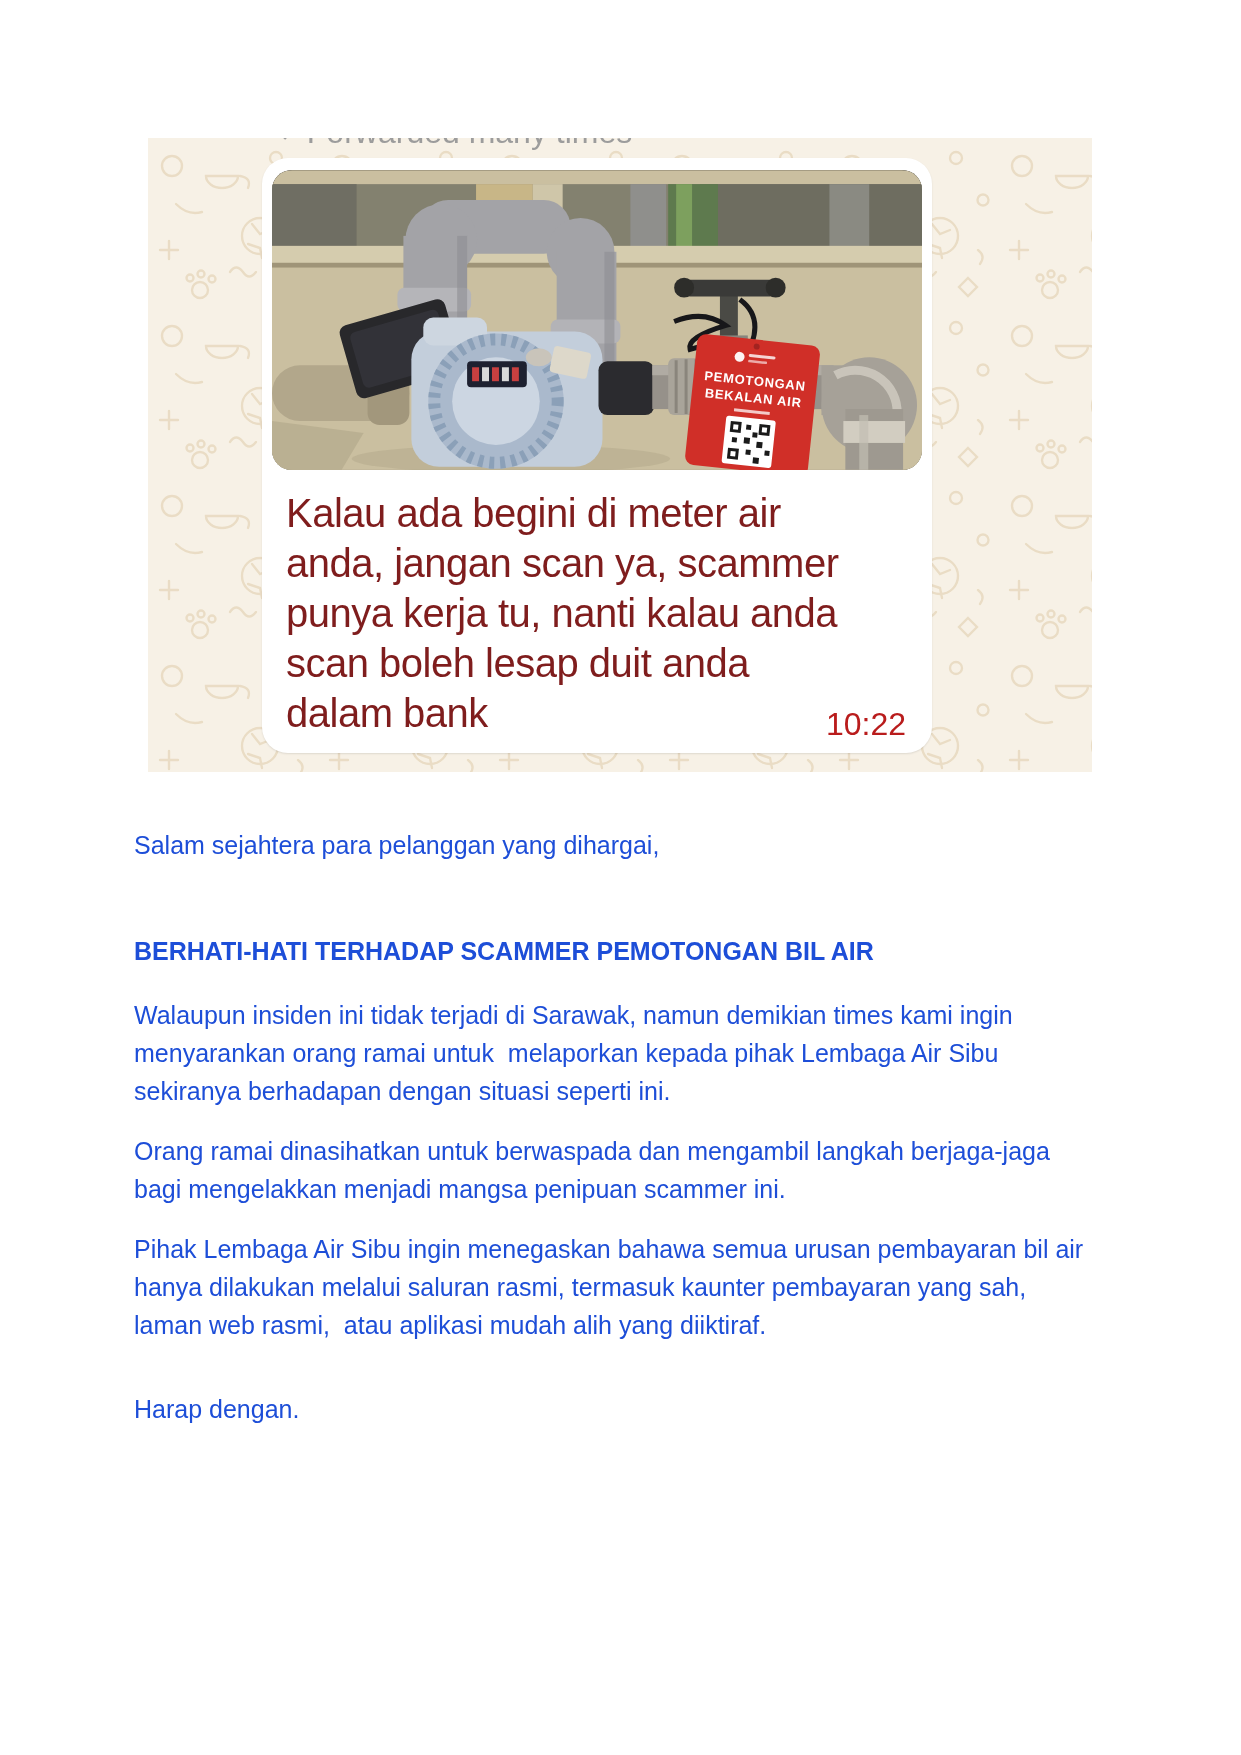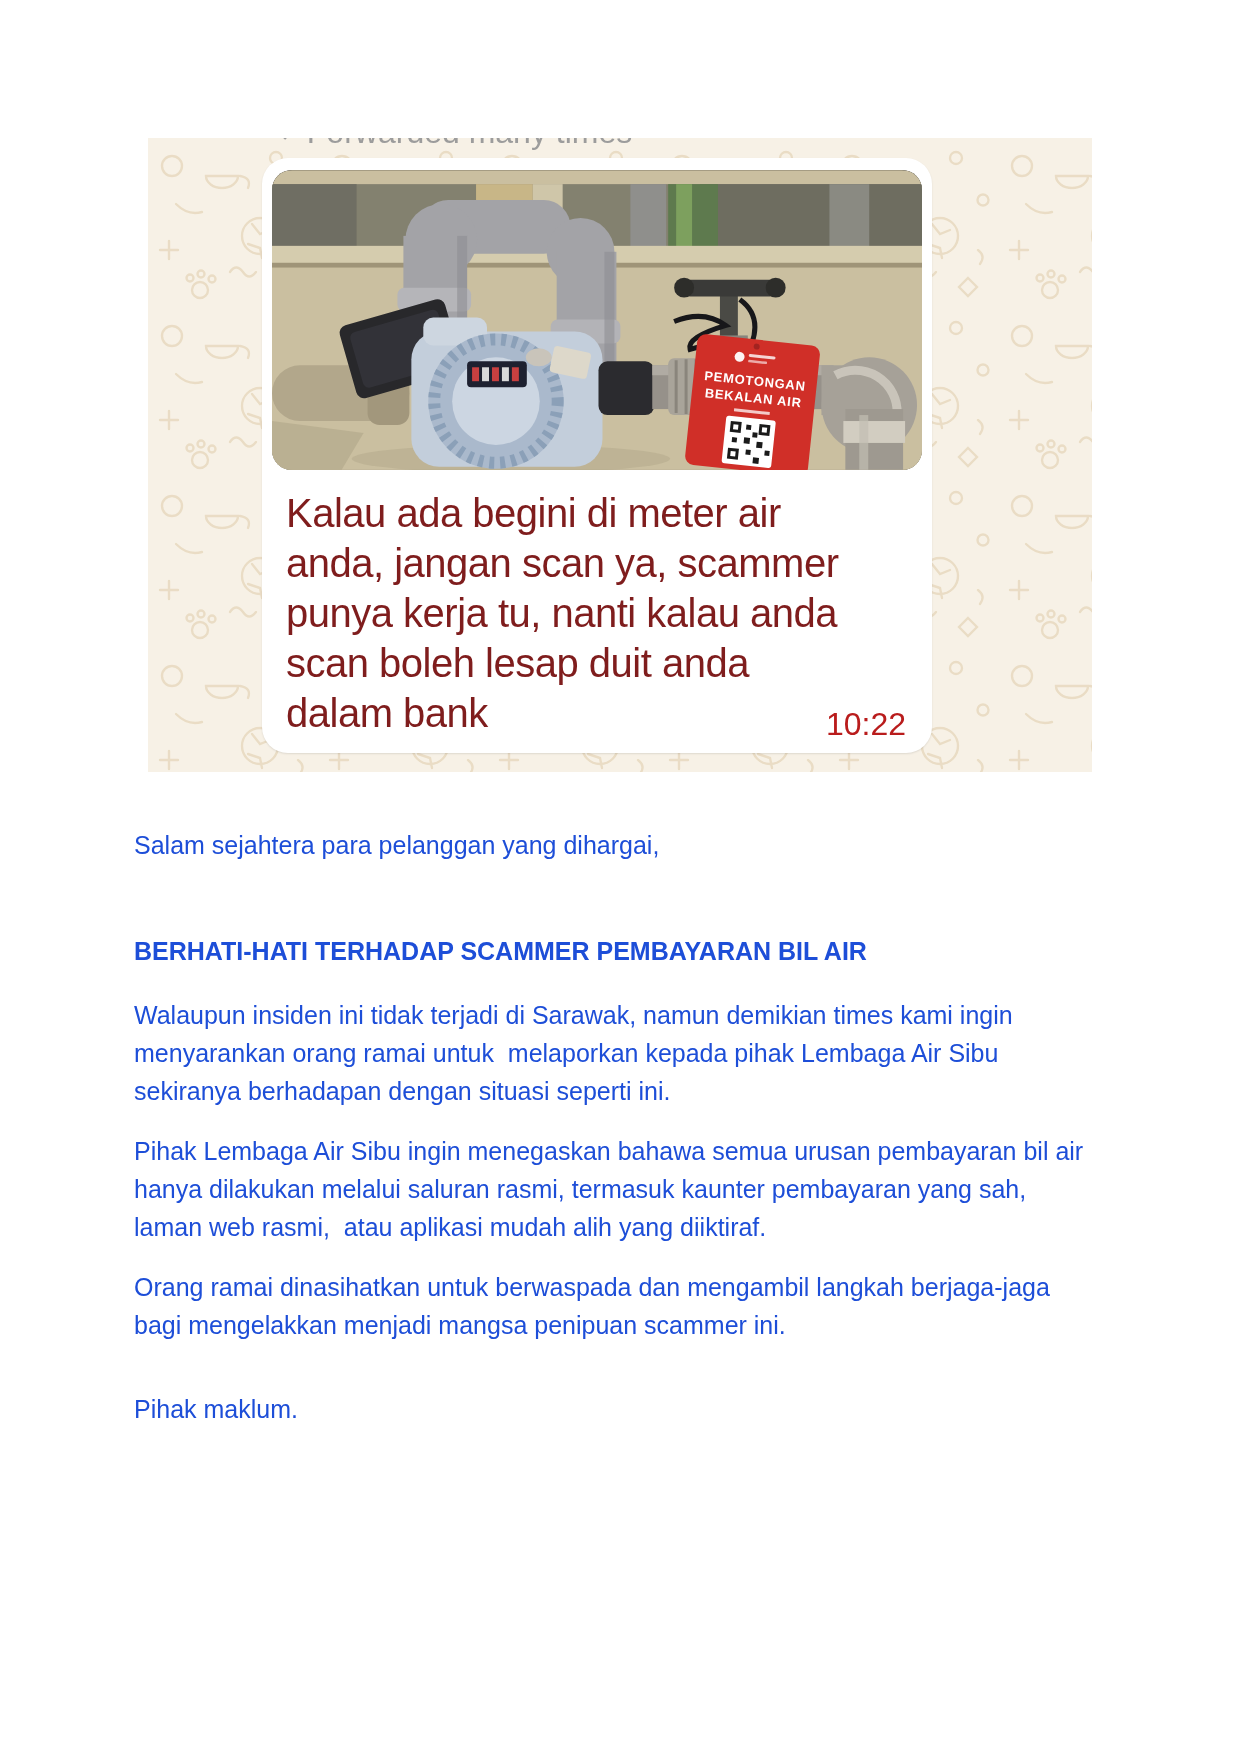--- a/index.html
+++ b/index.html
@@ -264,25 +264,25 @@
 anda, jangan scan ya, scammer
 punya kerja tu, nanti kalau anda
 scan boleh lesap duit anda
 dalam bank</div>
       <div class="msg-time">10:22</div>
     </div>
   </section>
 
   <section class="letter">
     <p class="salutation">Salam sejahtera para pelanggan yang dihargai,</p>
-    <h2>BERHATI-HATI TERHADAP SCAMMER PEMBAYARAN BIL AIR</h2>
+    <h2>BERHATI-HATI TERHADAP SCAMMER PEMOTONGAN BIL AIR</h2>
     <p>Walaupun insiden ini tidak terjadi di Sarawak, namun demikian times kami ingin
 menyarankan orang ramai untuk  melaporkan kepada pihak Lembaga Air Sibu
 sekiranya berhadapan dengan situasi seperti ini.</p>
+    <p>Orang ramai dinasihatkan untuk berwaspada dan mengambil langkah berjaga-jaga
+bagi mengelakkan menjadi mangsa penipuan scammer ini.</p>
     <p>Pihak Lembaga Air Sibu ingin menegaskan bahawa semua urusan pembayaran bil air
 hanya dilakukan melalui saluran rasmi, termasuk kaunter pembayaran yang sah,
 laman web rasmi,  atau aplikasi mudah alih yang diiktiraf.</p>
-    <p>Orang ramai dinasihatkan untuk berwaspada dan mengambil langkah berjaga-jaga
-bagi mengelakkan menjadi mangsa penipuan scammer ini.</p>
-    <p class="closing">Pihak maklum.</p>
+    <p class="closing">Harap dengan.</p>
   </section>
 
 </div>
 
 </body></html>

